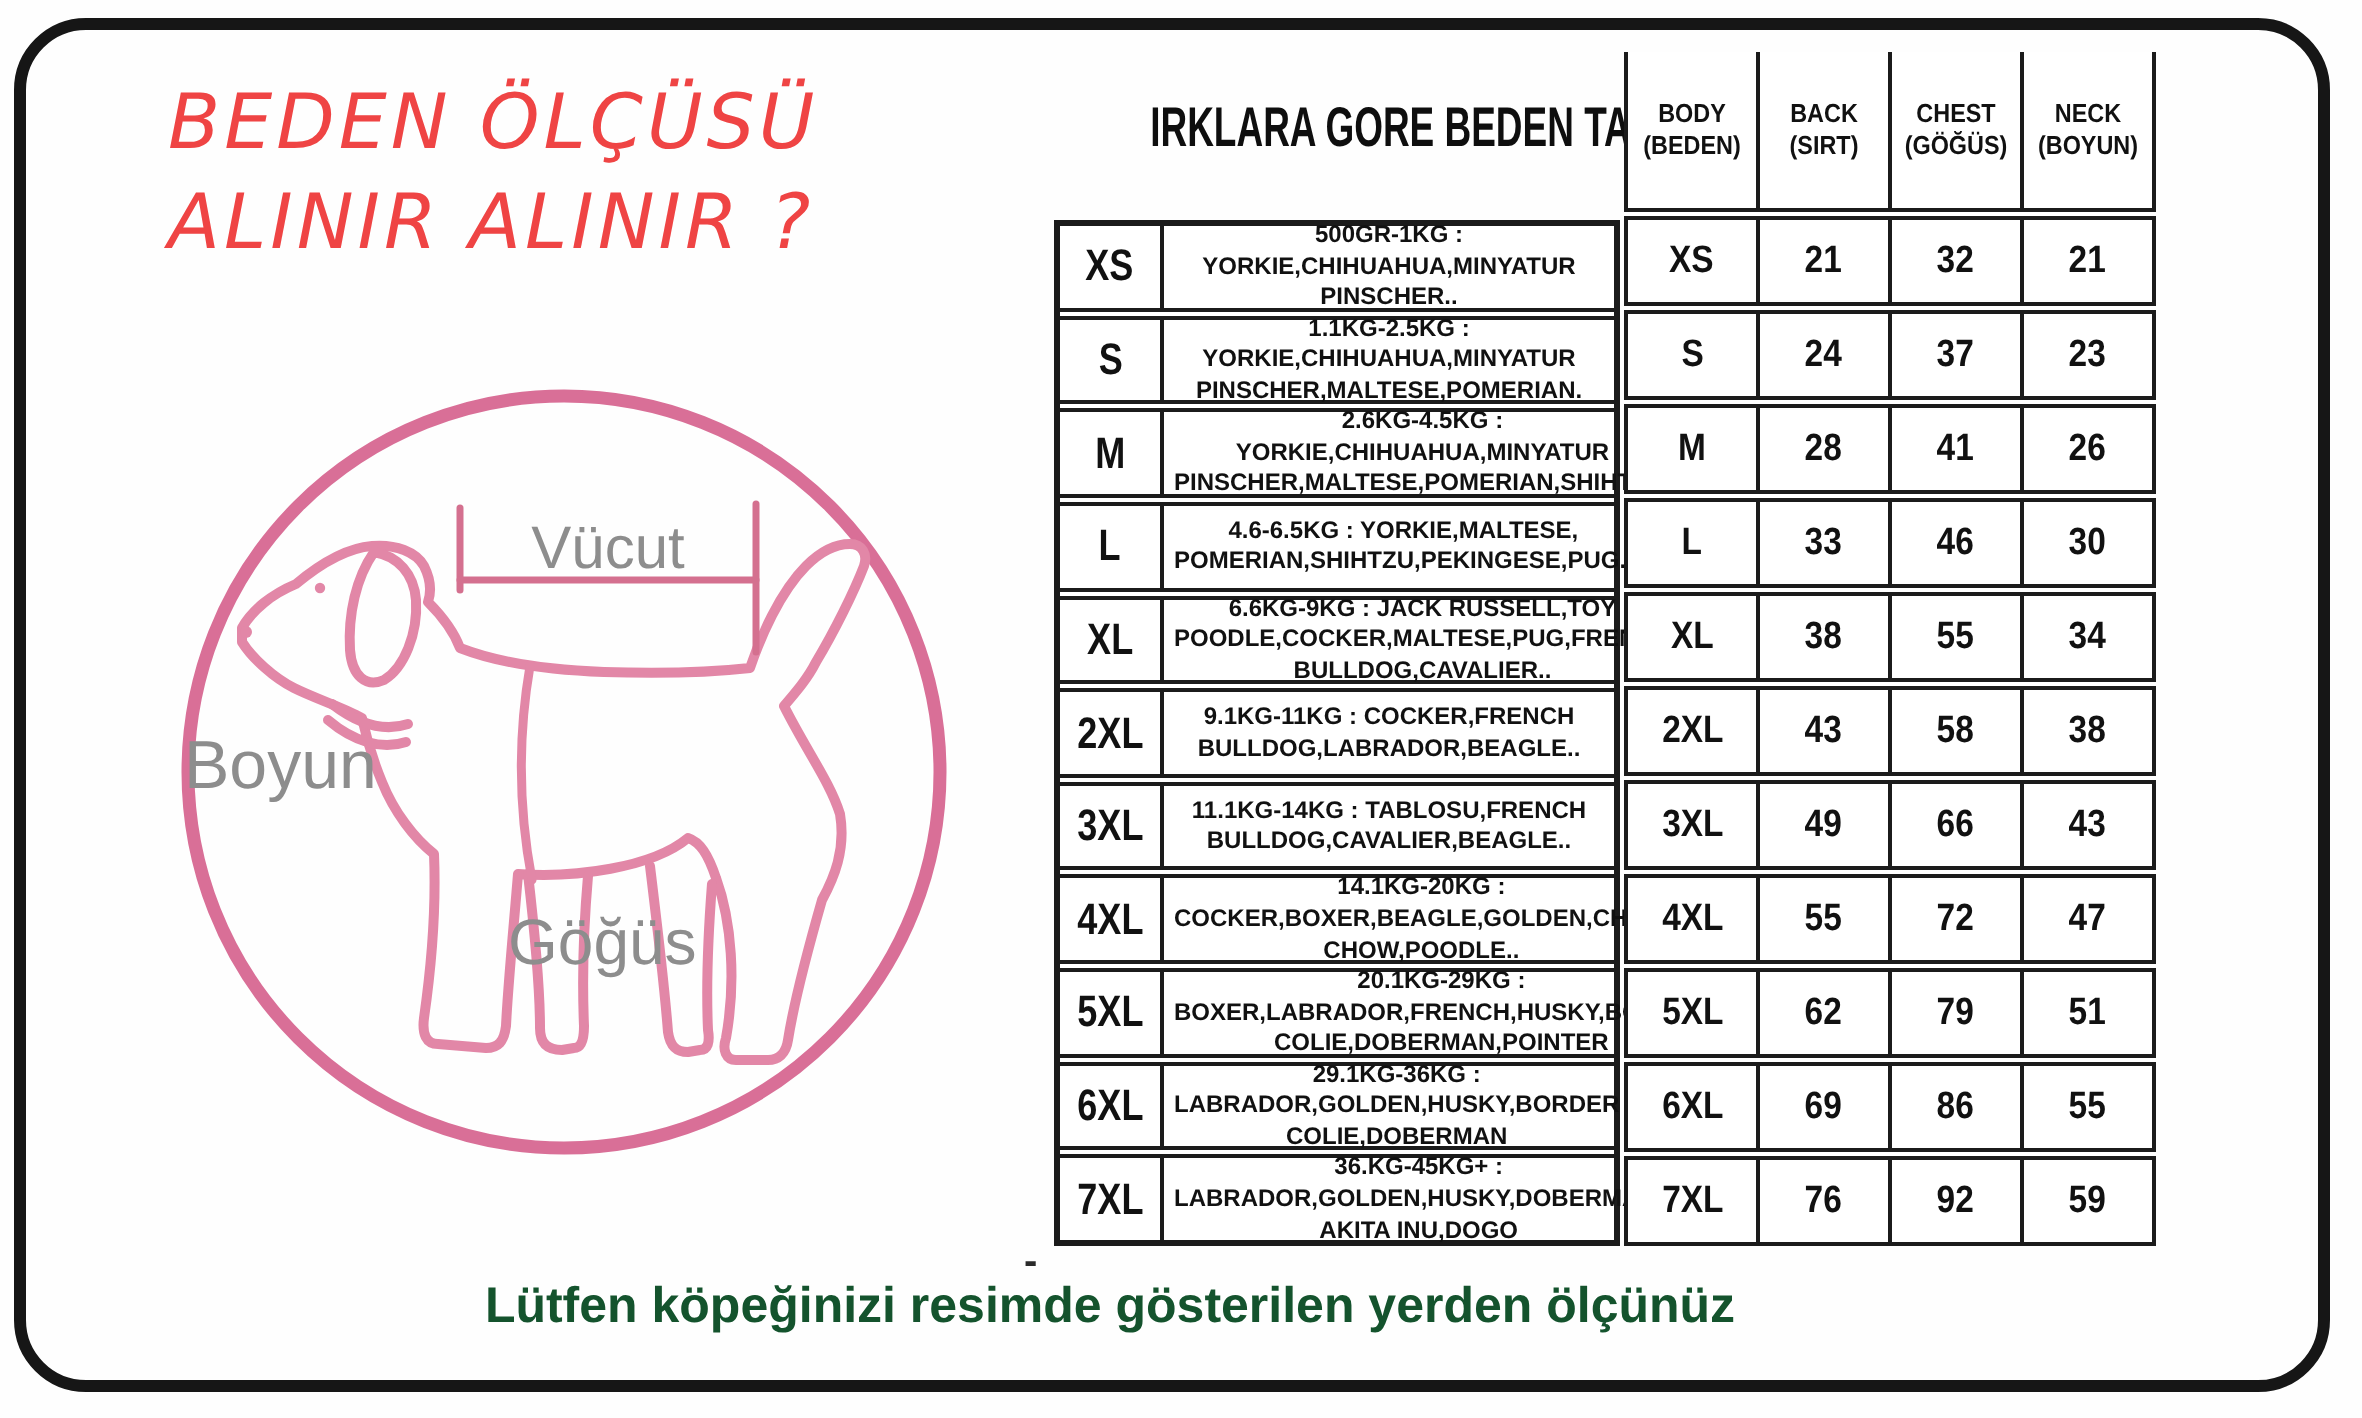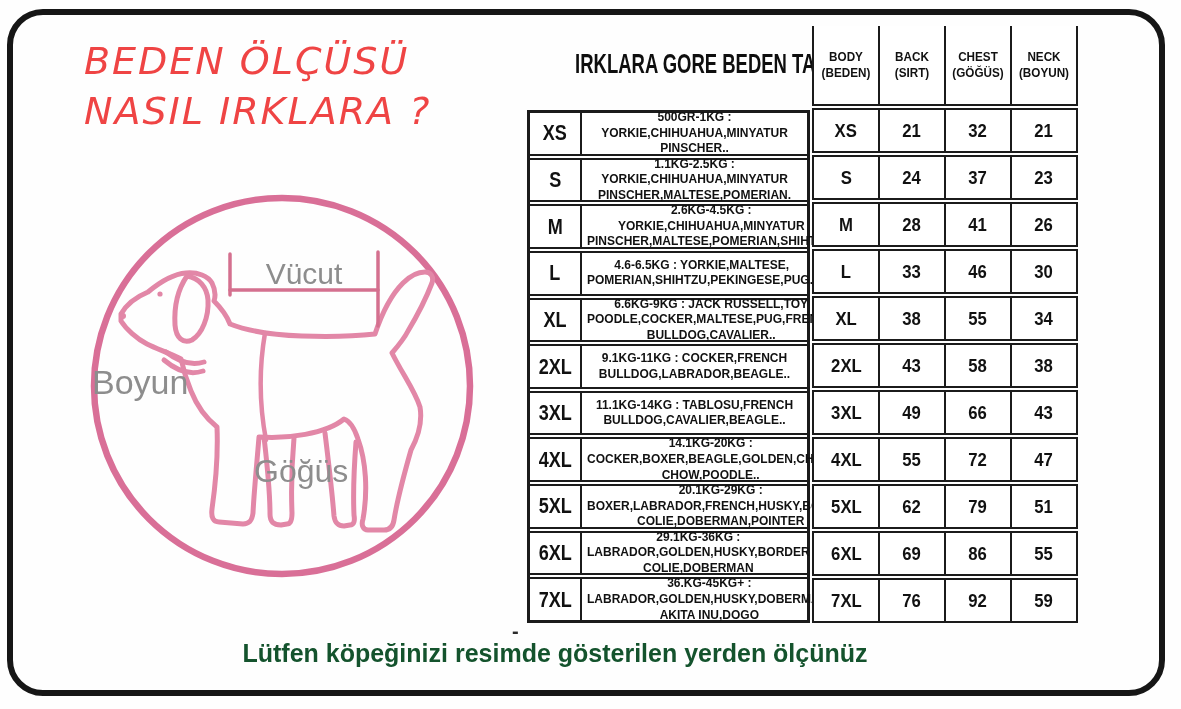--- a/index.html
+++ b/index.html
@@ -47,21 +47,21 @@
           font-weight:700;color:#14532d;}
 </style>
 </head>
 <body>
 
 <div class="canvas">
   <div class="frame"></div>
 
   <div class="heading">
     <div>BEDEN ÖLÇÜSÜ</div>
-    <div>NASIL IRKLARA ?</div>
+    <div>ALINIR ALINIR ?</div>
   </div>
 
   <div class="diagram">
     <svg width="392" height="392" viewBox="0 0 392 392">
       <circle cx="196" cy="196" r="188" fill="none" stroke="#d96f97" stroke-width="6.5"></circle>
       <g fill="none" stroke="#e287a7" stroke-width="5" stroke-linecap="round" stroke-linejoin="round">
         <path d="M35,124 C40,115 50,107 62,102 C74,92 87,84 100,83 C112,82 122,86 126,93
                  C129,99 130,105 128,111 C136,119 141,126 144,134 C162,141 187,145 216,146
                  C246,147 271,146 289,144 C294,129 304,106 317,93 C324,86 332,82 339,82
                  C345,82 348,87 346,93 C341,106 331,126 322,141 C318,149 312,156 306,163

